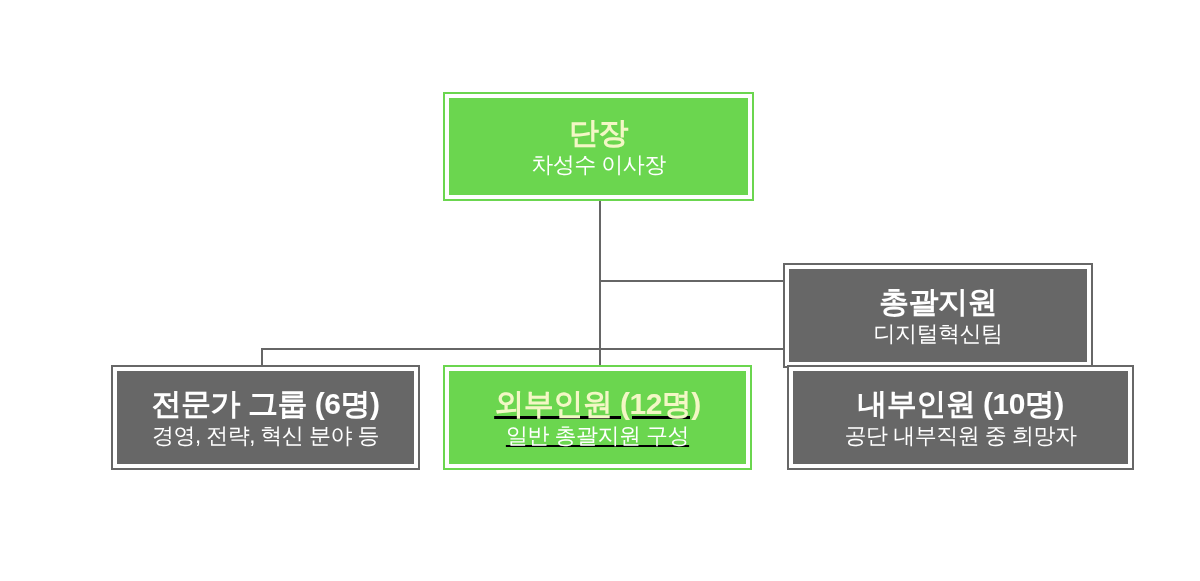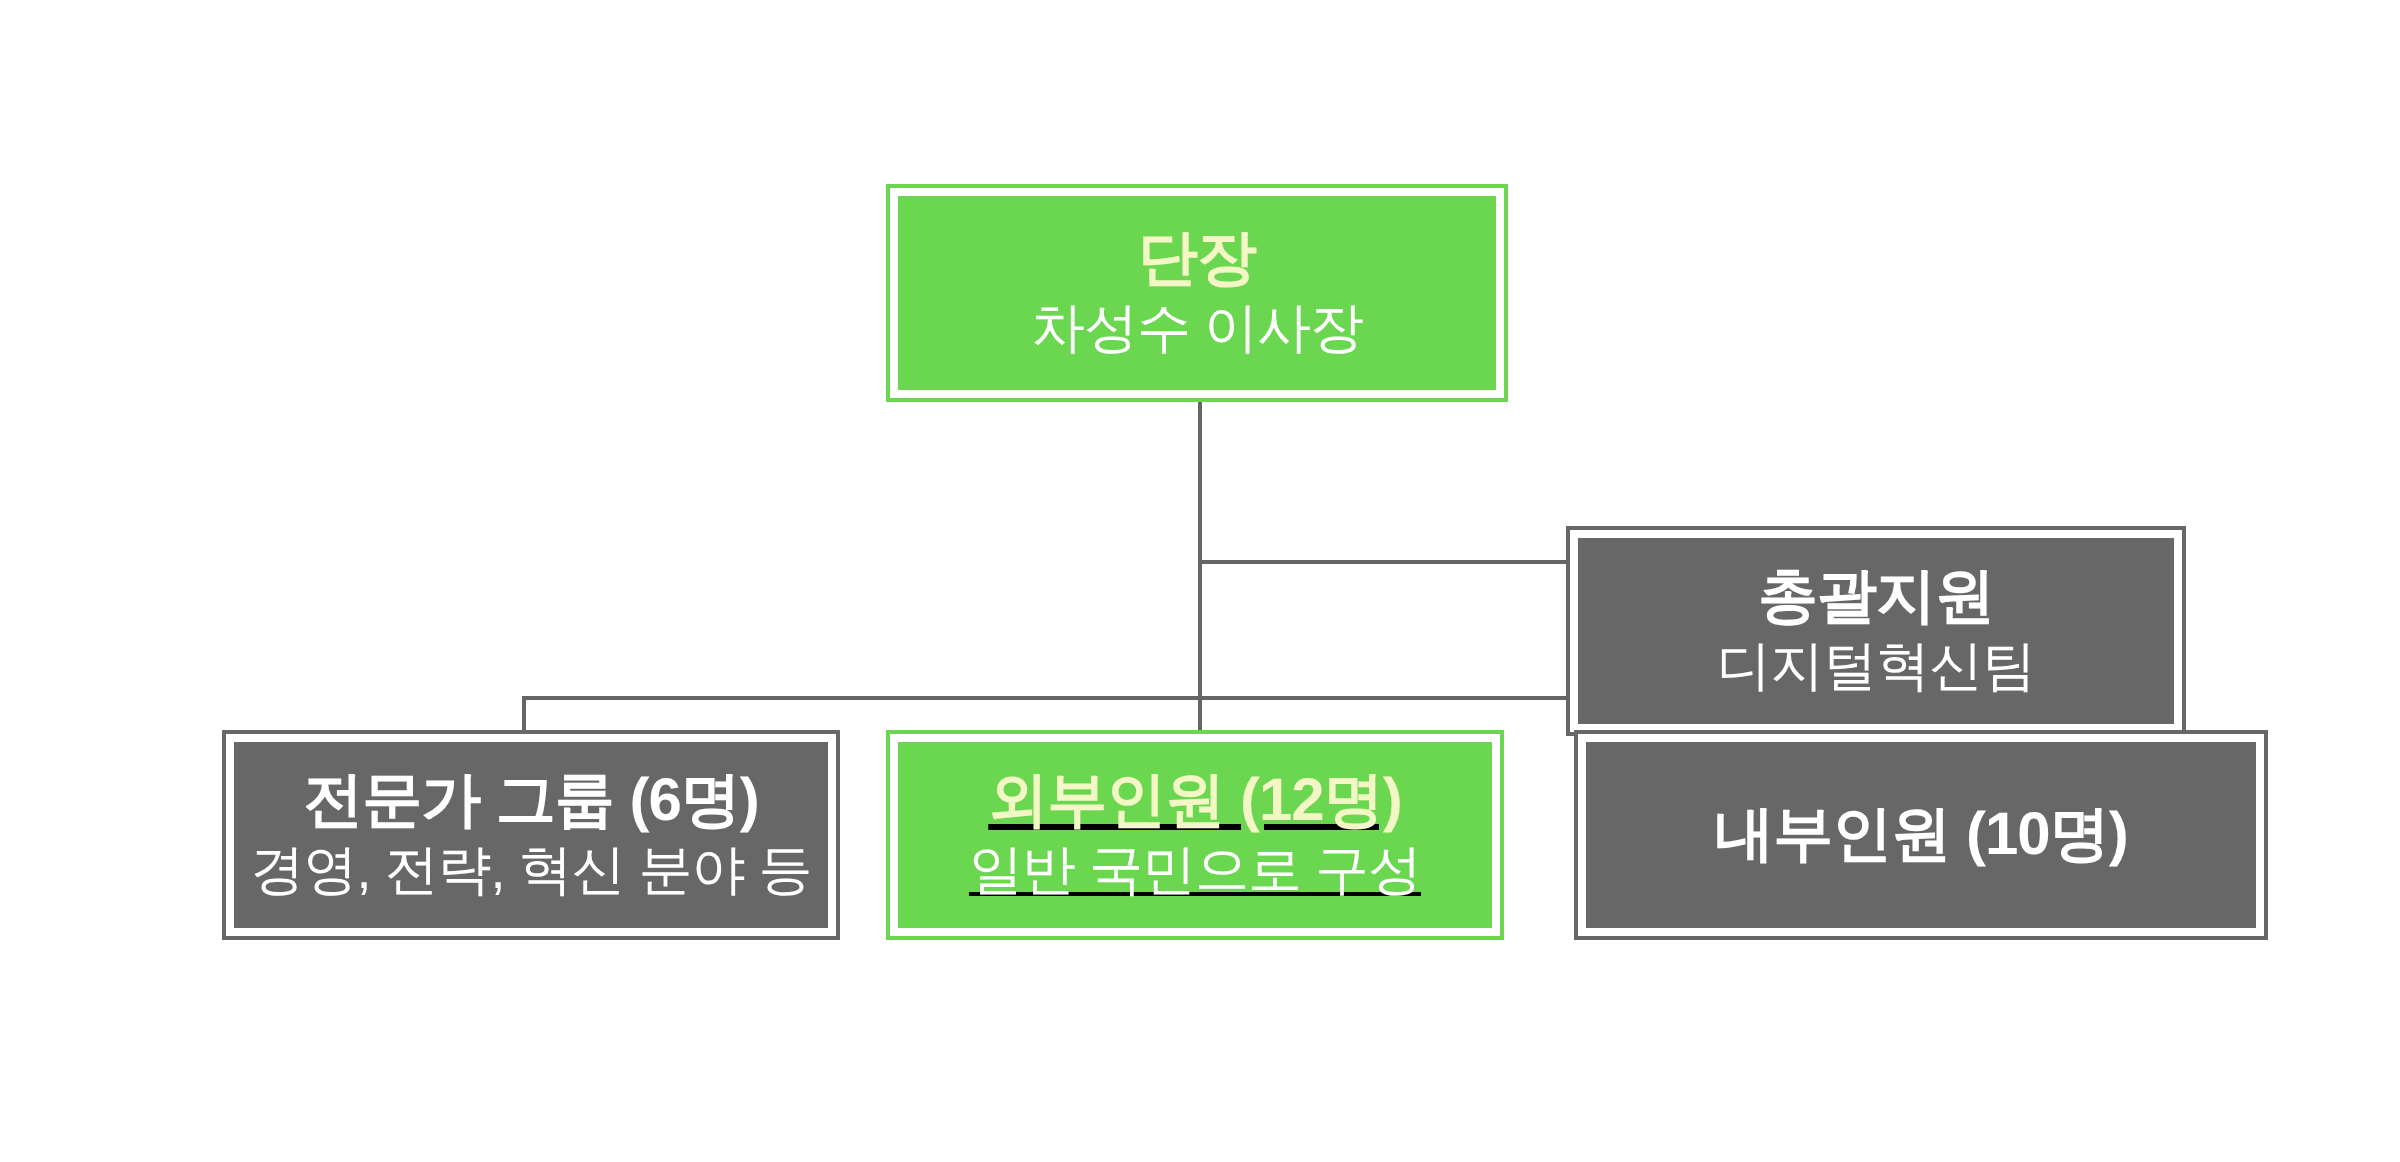--- a/index.html
+++ b/index.html
@@ -41,21 +41,21 @@
   .node.gray .node-fill { background: var(--gray, #676767); }
   .node.gray .node-title { color: var(--text-white, #ffffff); }
   .node-title {
     font-size: 30px;
     font-weight: 900;
     letter-spacing: -0.5px;
     line-height: 1.1;
     white-space: nowrap;
   }
   .node-sub {
-    font-size: 27px;
+    font-size: 22px;
     font-weight: 500;
     letter-spacing: -0.5px;
     line-height: 1.1;
     color: var(--text-white, #ffffff);
     white-space: nowrap;
   }
 </style>
 </head>
 <body>
 
@@ -84,23 +84,24 @@
   <div class="node gray" style="left:111px; top:365px; width:309px; height:105px;">
     <div class="node-fill">
       <div class="node-title">전문가 그룹 (6명)</div>
       <div class="node-sub">경영, 전략, 혁신 분야 등</div>
     </div>
   </div>
 
   <div class="node green" style="left:443px; top:365px; width:309px; height:105px;text-decoration:underline;">
     <div class="node-fill">
       <div class="node-title">외부인원 (12명)</div>
-      <div class="node-sub">일반 국민으로 구성</div>
+      <div class="node-sub">일반 총괄지원 구성</div>
     </div>
   </div>
 
   <div class="node gray" style="left:787px; top:365px; width:347px; height:105px;">
     <div class="node-fill">
       <div class="node-title">내부인원 (10명)</div>
+      <div class="node-sub">공단 내부직원 중 희망자</div>
     </div>
   </div>
 
 </div>
 
 </body></html>

